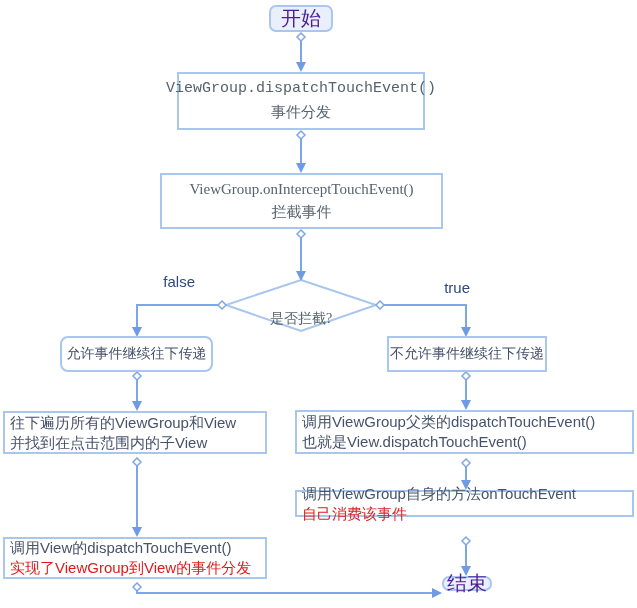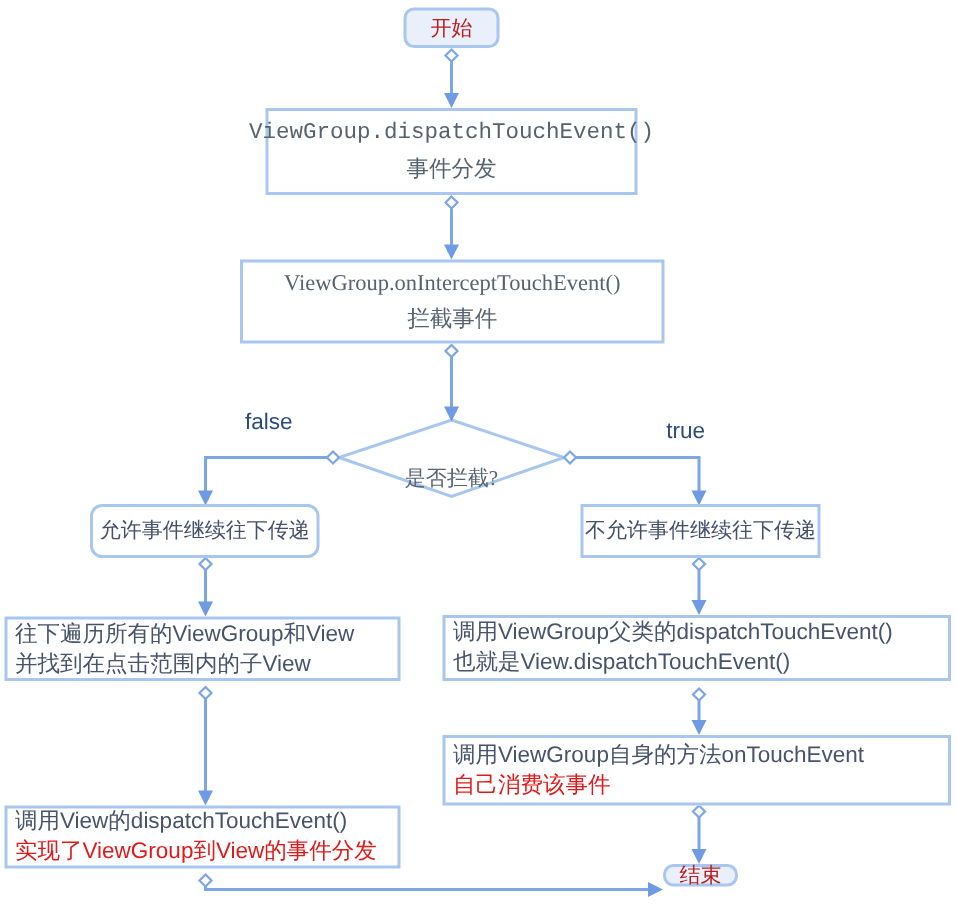--- a/index.html
+++ b/index.html
@@ -2,21 +2,21 @@
 <html><head>
 <meta charset="utf-8">
 <style>
   html,body{margin:0;padding:0;}
   body{background:#ffffff;font-family:"Liberation Sans",sans-serif;}
   .canvas{position:relative;width:637px;height:608px;background:#ffffff;overflow:hidden;}
   .wires{position:absolute;left:0;top:0;width:637px;height:608px;}
   .node{position:absolute;box-sizing:border-box;border:2px solid #a9c6ee;background:#ffffff;
         display:flex;flex-direction:column;align-items:center;justify-content:center;
         color:#56636f;font-family:"Liberation Serif","DejaVu Serif",serif;}
-  .terminal{background:#e9f0fb;border-radius:7px;font-size:14px;color:#b91c1c;text-align:center;}
+  .terminal{background:#e9f0fb;border-radius:7px;font-size:20px;color:#4c1d95;text-align:center;}
   .proc{font-size:15px;justify-content:space-around;padding:3px 0;}
   .round{border-radius:8px;}
   .small{font-size:14px;color:#44506a;}
   .sans{font-family:"Liberation Sans","DejaVu Sans",sans-serif;font-size:15px;color:#47536b;
         align-items:flex-start;justify-content:center;padding-left:5px;line-height:20px;}
   .red{color:#e01a1a;}
   .edge-label{position:absolute;font-family:"Liberation Sans","DejaVu Sans",sans-serif;
         font-size:15px;color:#2c4a7c;text-align:right;}
   .decision-label{position:absolute;font-family:"Liberation Serif","DejaVu Serif",serif;
         font-size:14px;color:#56636f;text-align:center;}
@@ -113,21 +113,21 @@
   <div class="node sans" style="left:3px;top:411px;width:264px;height:43px;">
     <span>往下遍历所有的ViewGroup和View</span>
     <span>并找到在点击范围内的子View</span>
   </div>
 
   <div class="node sans" style="left:295px;top:410px;width:339px;height:44px;">
     <span>调用ViewGroup父类的dispatchTouchEvent()</span>
     <span>也就是View.dispatchTouchEvent()</span>
   </div>
 
-  <div class="node sans" style="left:295px;top:490px;width:339px;height:47px;">
+  <div class="node sans" style="left:295px;top:490px;width:339px;height:27px;">
     <span>调用ViewGroup自身的方法onTouchEvent</span>
     <span class="red">自己消费该事件</span>
   </div>
 
   <div class="node sans" style="left:3px;top:537px;width:264px;height:42px;">
     <span>调用View的dispatchTouchEvent()</span>
     <span class="red">实现了ViewGroup到View的事件分发</span>
   </div>
 
   <div class="node terminal" style="left:442px;top:576px;width:50px;height:15px;">

